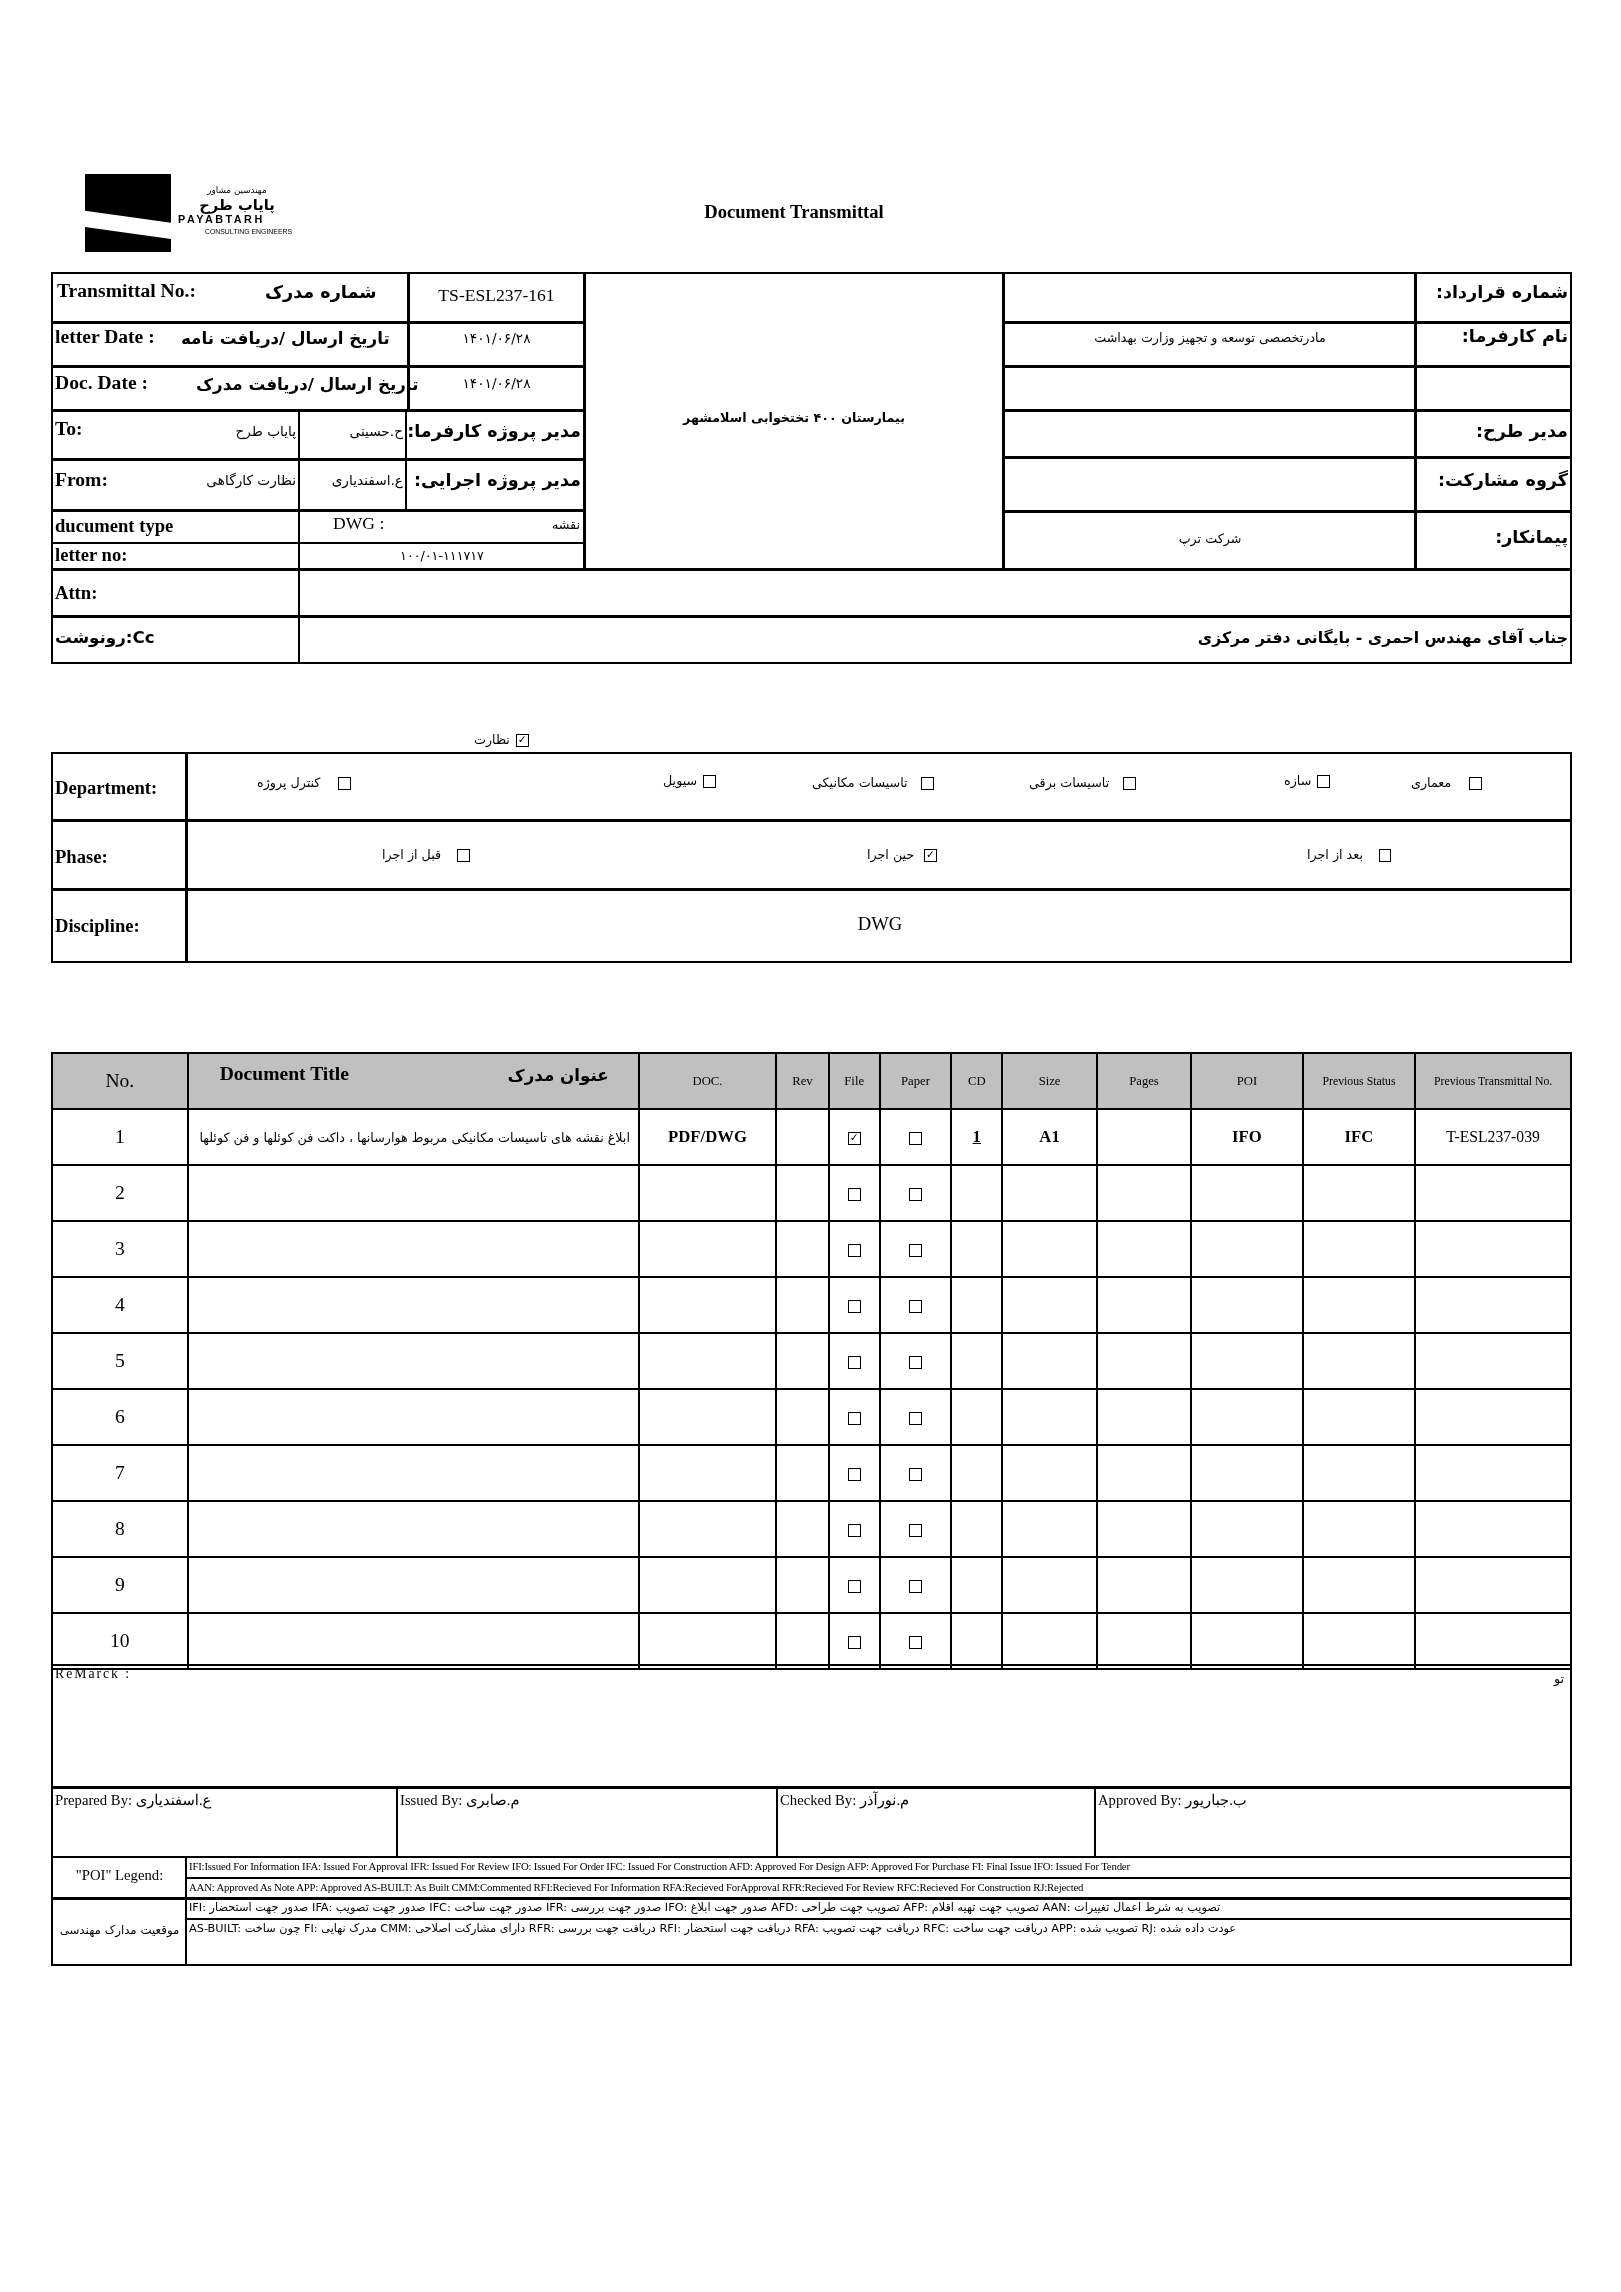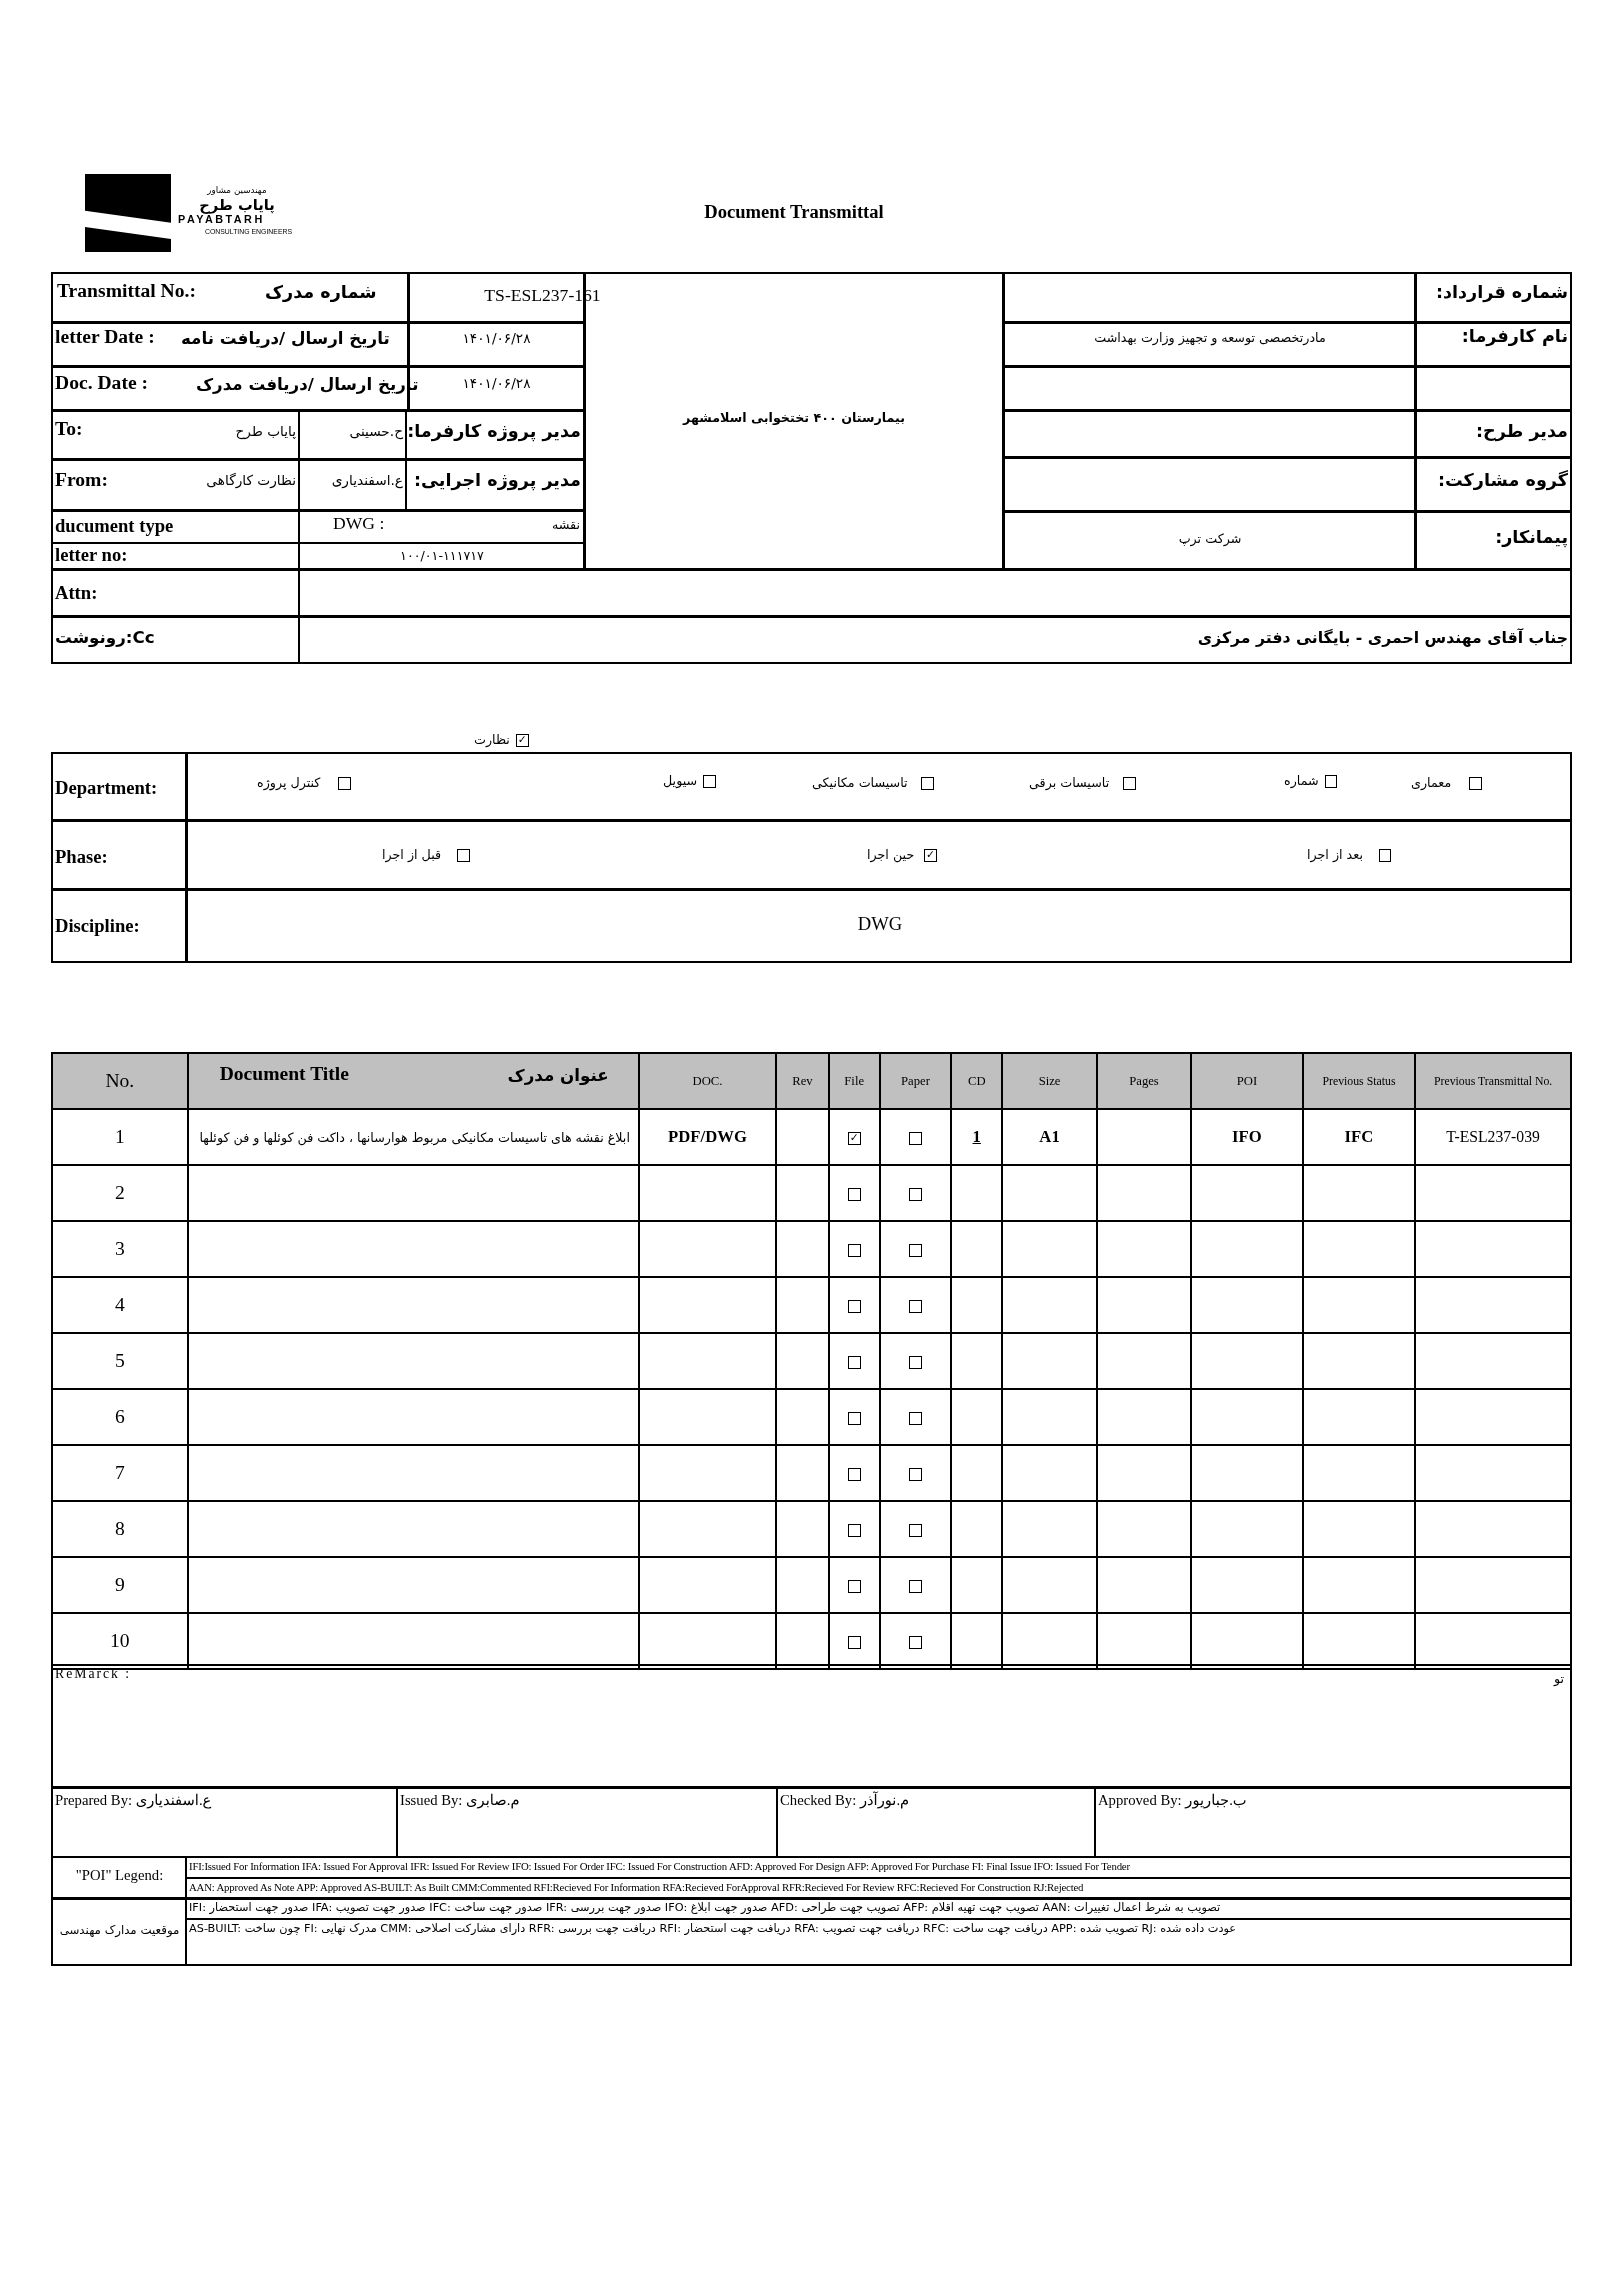--- a/index.html
+++ b/index.html
@@ -86,21 +86,21 @@
   <div class="vl" style="left:1002px; top:272px; height:299px;"></div>
   <div class="vl" style="left:1414px; top:272px; height:299px;"></div>
   <div class="hl" style="left:1002px; top:321px; width:570px;"></div>
   <div class="hl" style="left:1002px; top:365px; width:570px;"></div>
   <div class="hl" style="left:1002px; top:409px; width:570px;"></div>
   <div class="hl" style="left:1002px; top:456px; width:570px;"></div>
   <div class="hl" style="left:1002px; top:510px; width:570px;"></div>
 
   <div class="txt en-b" style="left:57px; top:280px;">Transmittal No.:</div>
   <div class="txt fa-b" style="left:265px; top:282px;">شماره مدرک</div>
-  <div class="txt en center" style="left:410px; top:285px; width:173px;margin-left:46px;">TS-ESL237-161</div>
+  <div class="txt en center" style="left:410px; top:285px; width:173px;">TS-ESL237-161</div>
 
   <div class="txt en-b" style="left:55px; top:326px;">letter Date  :</div>
   <div class="txt fa-b" style="left:181px; top:328px; font-size:16.7px;">تاریخ ارسال /دریافت نامه</div>
   <div class="txt fa center" style="left:410px; top:330px; width:173px;">۱۴۰۱/۰۶/۲۸</div>
 
   <div class="txt en-b" style="left:55px; top:372px;">Doc. Date   :</div>
   <div class="txt fa-b" style="left:196px; top:374px; font-size:16.7px;">تاریخ ارسال /دریافت مدرک</div>
   <div class="txt fa center" style="left:410px; top:375px; width:173px;">۱۴۰۱/۰۶/۲۸</div>
 
   <div class="txt en-b" style="left:55px; top:418px;">To:</div>
@@ -148,21 +148,21 @@
 
   <div class="txt en-b" style="left:55px; top:777px; font-size:18.6px;">Department:</div>
   <div class="txt en-b" style="left:55px; top:846px; font-size:18.6px;">Phase:</div>
   <div class="txt en-b" style="left:55px; top:915px; font-size:18.6px;">Discipline:</div>
 
   <div class="txt" style="left:1411px; top:773px;">
     <span class="fa-s">معماری</span>
     <span class="chk" style="margin-left:13.7px;"></span>
   </div>
   <div class="txt" style="left:1284px; top:771px;">
-    <span class="fa-s">شماره</span>
+    <span class="fa-s">سازه</span>
     <span class="chk" style="margin-left:2px;"></span>
   </div>
   <div class="txt" style="left:1029px; top:773px;">
     <span class="fa-s">تاسیسات برقی</span>
     <span class="chk" style="margin-left:9.8px;"></span>
   </div>
   <div class="txt" style="left:812px; top:773px;">
     <span class="fa-s">تاسیسات مکانیکی</span>
     <span class="chk" style="margin-left:9.8px;"></span>
   </div>

